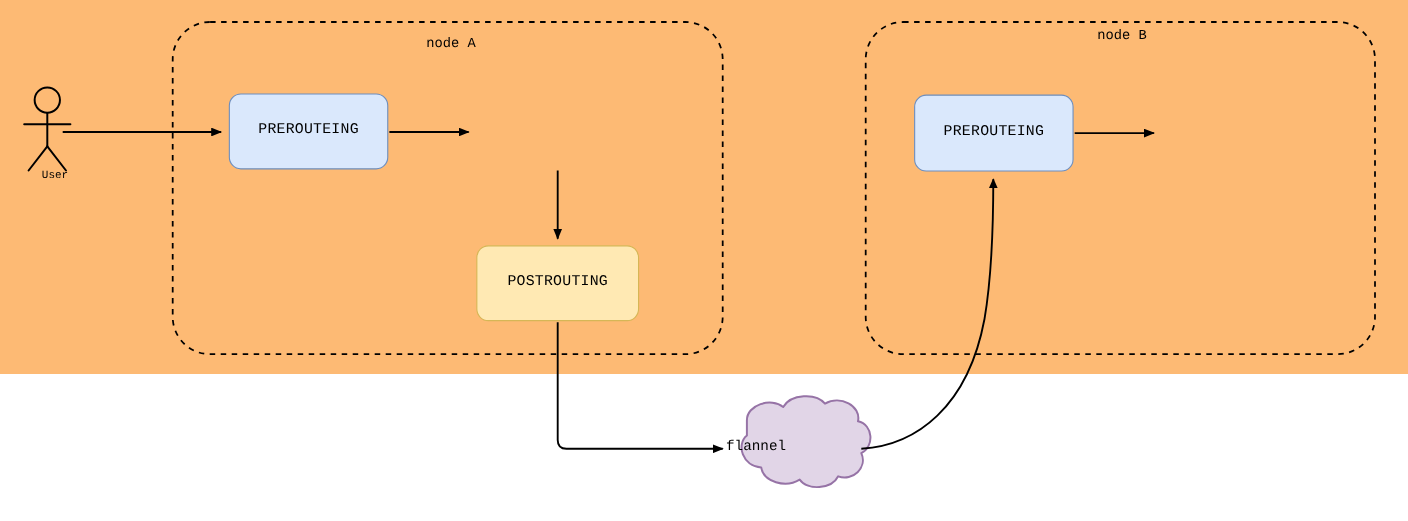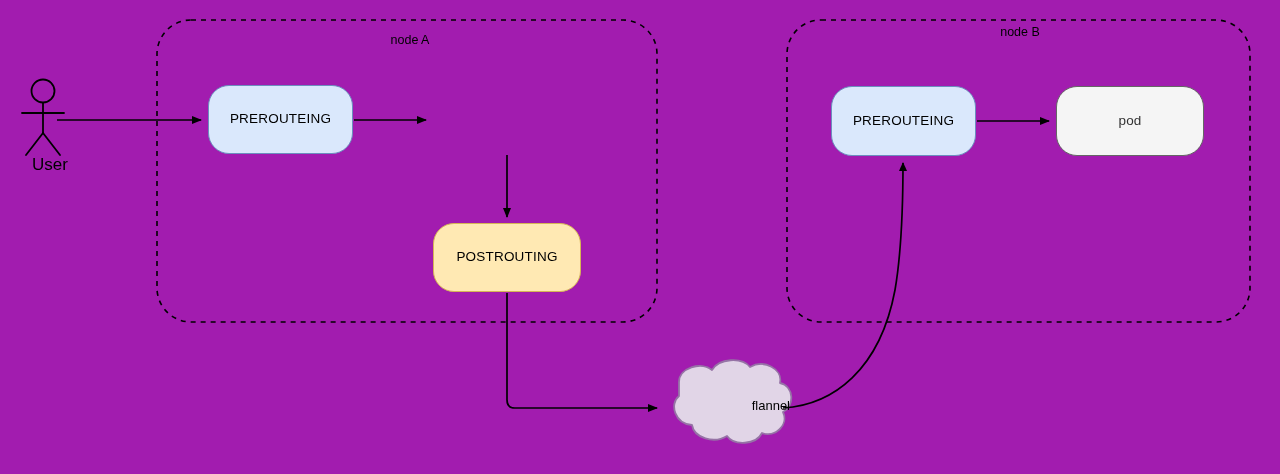--- a/index.html
+++ b/index.html
@@ -10,35 +10,36 @@
   body {
     width: 1280px;
     height: 474px;
     font-family: "Liberation Sans", sans-serif;
     overflow: hidden;
     position: relative;
   }
   #canvas {
     position: relative;
     width: 1280px;
-    height: 474px;
-    background: #a21caf;
+    height: 340px;
+    background: #fdba74;
+    font-family: Liberation Mono, monospace;
   }
   .svg-layer {
     position: absolute;
     left: 0;
     top: 0;
     width: 1280px;
     height: 474px;
     pointer-events: none;
   }
   .node-box {
     position: absolute;
     box-sizing: border-box;
-    border-radius: 21px;
+    border-radius: 11px;
     display: flex;
     align-items: center;
     justify-content: center;
     font-size: 13.5px;
     letter-spacing: .2px;
     color: #000000;
     text-align: center;
     line-height: 1.1;
   }
   .box-prerouteing-a {
@@ -76,30 +77,30 @@
     white-space: nowrap;
   }
   .label-node-a { left: 345px; top: 33px; width: 130px; }
   .label-node-b { left: 955px; top: 25px; width: 130px; }
   .user-label {
     position: absolute;
     left: 10px;
     top: 155px;
     width: 80px;
     text-align: center;
-    font-size: 17px;
+    font-size: 10px;
     color: #000000;
     white-space: nowrap;
   }
   .cloud-label {
     position: absolute;
     left: 660px;
     top: 398px;
     width: 130px;
-    text-align: right;
+    text-align: left;
     font-size: 13px;
     color: #000000;
     white-space: nowrap;
   }
 </style>
 </head>
 <body>
 
 <div id="canvas">
 
@@ -154,17 +155,16 @@
 
   <div class="user-label">User</div>
 
   <div class="node-box box-prerouteing-a">PREROUTEING</div>
 
 
   <div class="node-box box-postrouting">POSTROUTING</div>
 
   <div class="node-box box-prerouteing-b">PREROUTEING</div>
 
-  <div class="node-box box-pod">pod</div>
 
   <div class="cloud-label">flannel</div>
 
 </div>
 
 </body></html>

